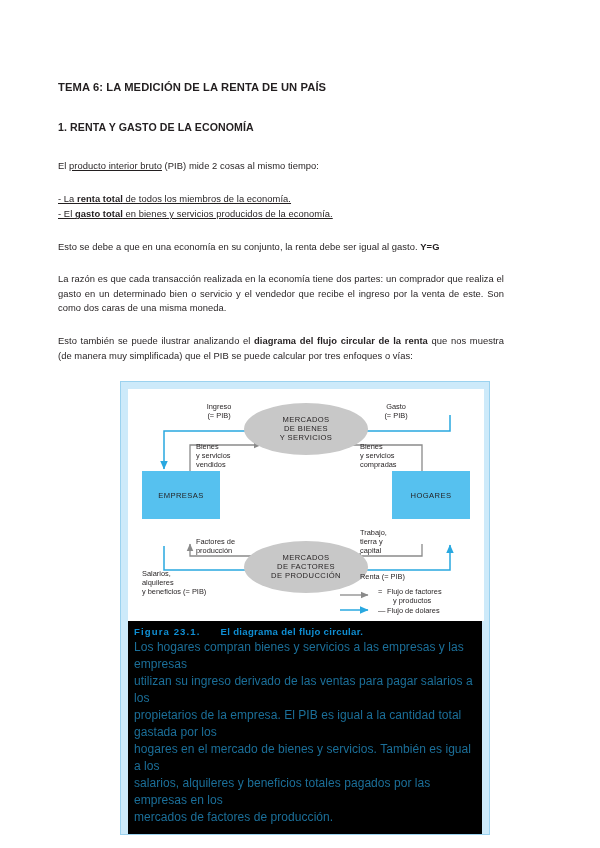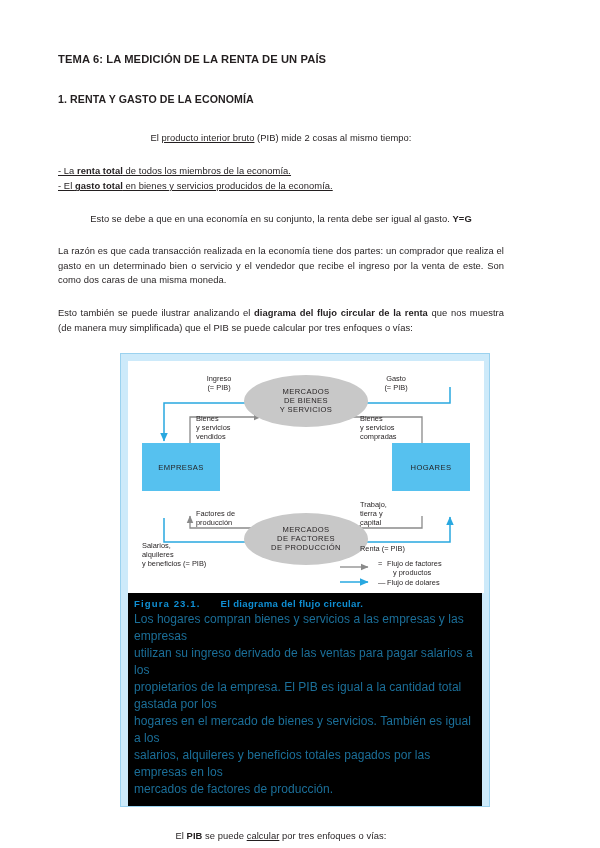--- a/index.html
+++ b/index.html
@@ -13,21 +13,21 @@
     font-family: "Liberation Sans", sans-serif;
     color: #231f20;
     position: relative;
     overflow: hidden;
   }
   .page {
     position: relative;
     width: 556px;
     height: 848px;
     box-sizing: border-box;
-    padding: 52px 52px 0 58px;
+    padding: 80px 52px 0 58px;
   }
 
   
   .doc-title {
     font-size: 11.2px;
     line-height: 1.3;
     margin: 0 0 26px 0;
     letter-spacing: 0.1px;
   }
   .doc-title .bold { font-weight: bold; }
@@ -39,21 +39,21 @@
   }
   .section-head .bold { font-weight: bold; }
 
   p.para {
     font-size: 9.4px;
     line-height: 1.55;
     margin: 0 0 18px 0;
     text-align: justify;
     letter-spacing: 0.05px;
   }
-  p.para.nojust { text-align: center; }
+  p.para.nojust { text-align: left; }
   .b { font-weight: bold; }
   .u { text-decoration: underline; }
 
   .bullets {
     margin: 0 0 18px 0;
     text-decoration: underline;
   }
   .bullets p {
     font-size: 9.4px;
     line-height: 1.62;

